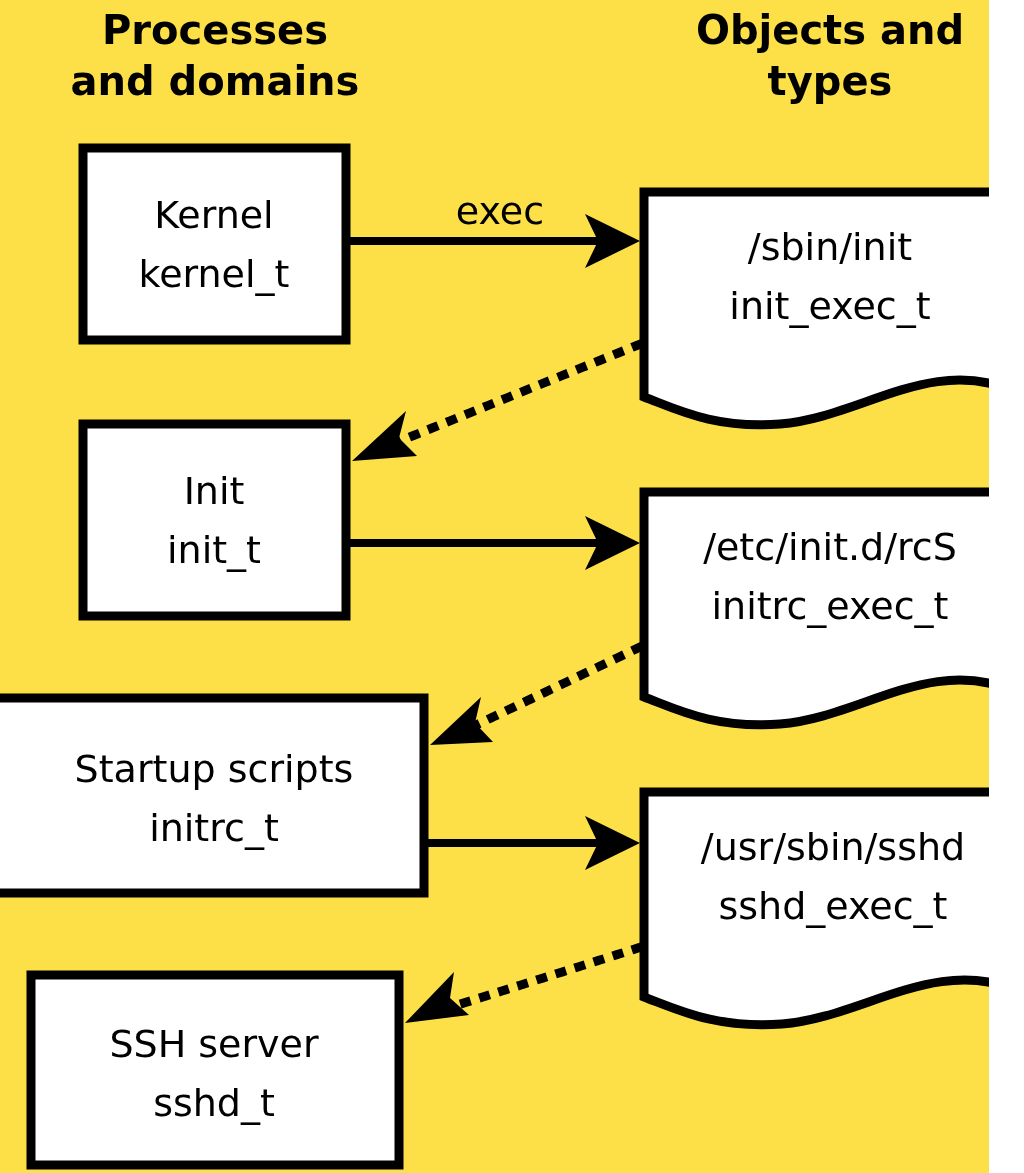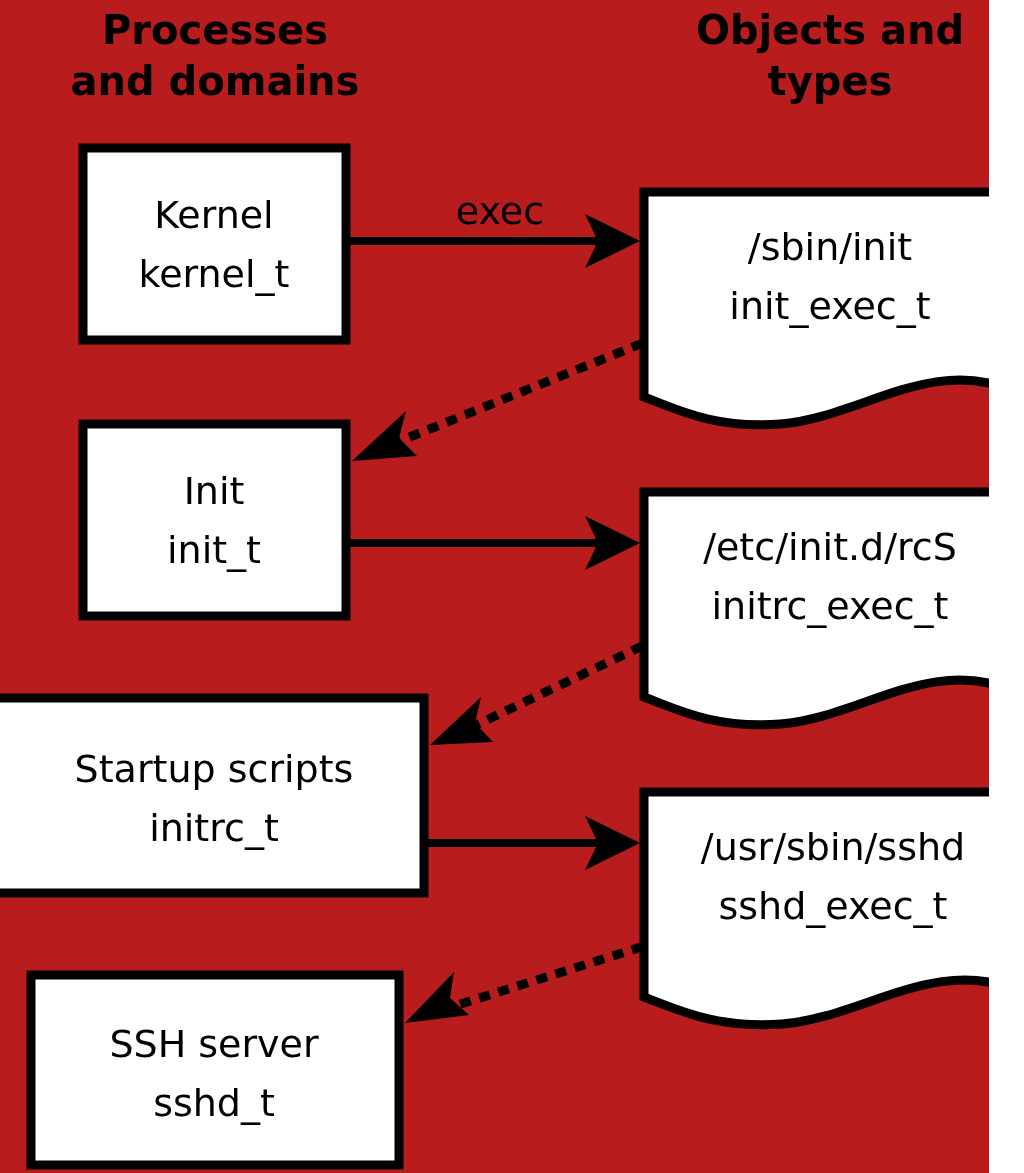--- a/index.html
+++ b/index.html
@@ -7,21 +7,21 @@
     padding: 0;
     background: #ffffff;
   }
   body {
     font-family: "DejaVu Sans", sans-serif;
   }
   #canvas {
     position: relative;
     width: 989px;
     height: 1173px;
-    background: #b91c1c;
+    background: #fde047;
     overflow: hidden;
   }
   #diagram-svg {
     position: absolute;
     top: 0;
     left: 0;
     width: 1024px;
     height: 1173px;
   }
   .col-header {

